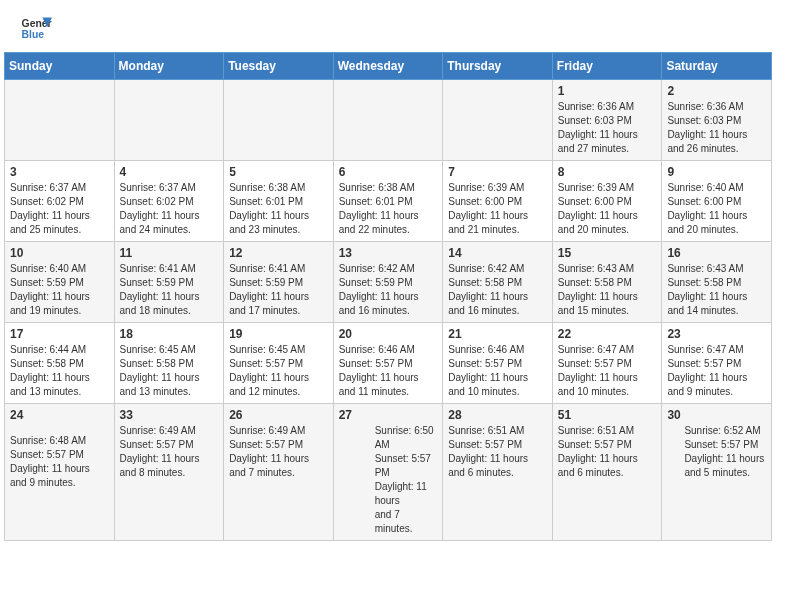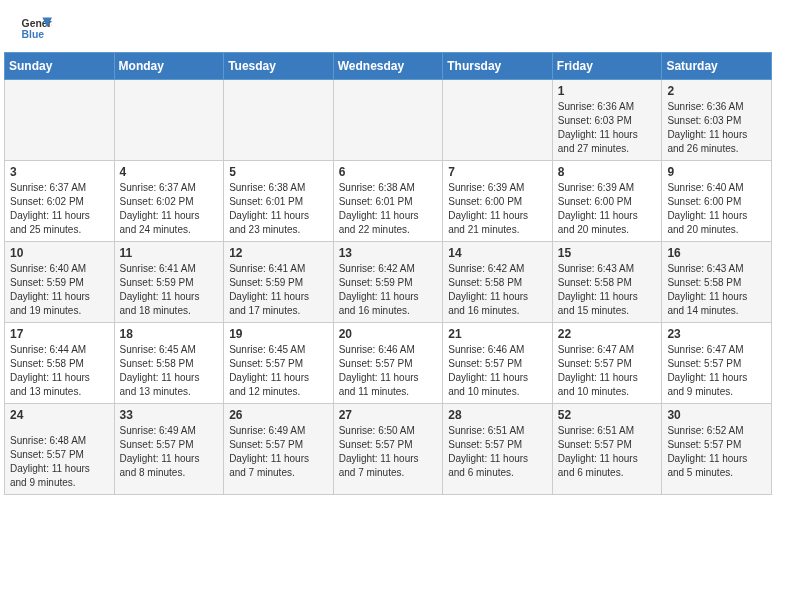--- a/index.html
+++ b/index.html
@@ -304,42 +304,42 @@
           </td>
           <td>
             <span class="day-num">26</span>
             <div class="day-info" style="white-space: pre-line;">Sunrise: 6:49 AM
 Sunset: 5:57 PM
 Daylight: 11 hours
 and 7 minutes.</div>
           </td>
           <td>
             <span class="day-num">27</span>
-            <div class="day-info" style="white-space: pre-line;">Sunrise: 6:50 AM
+            <div class="day-info" style="white-space: pre-line; margin-left: 36px;">Sunrise: 6:50 AM
 Sunset: 5:57 PM
 Daylight: 11 hours
 and 7 minutes.</div>
           </td>
           <td>
             <span class="day-num">28</span>
             <div class="day-info" style="white-space: pre-line;">Sunrise: 6:51 AM
 Sunset: 5:57 PM
 Daylight: 11 hours
 and 6 minutes.</div>
           </td>
           <td>
-            <span class="day-num">52</span>
+            <span class="day-num">51</span>
             <div class="day-info" style="white-space: pre-line;">Sunrise: 6:51 AM
 Sunset: 5:57 PM
 Daylight: 11 hours
 and 6 minutes.</div>
           </td>
           <td>
             <span class="day-num">30</span>
-            <div class="day-info" style="white-space: pre-line;">Sunrise: 6:52 AM
+            <div class="day-info" style="white-space: pre-line; margin-left: 17px;">Sunrise: 6:52 AM
 Sunset: 5:57 PM
 Daylight: 11 hours
 and 5 minutes.</div>
           </td>
         </tr>
       </tbody>
   </table>
 </div>
 
 </body></html>

